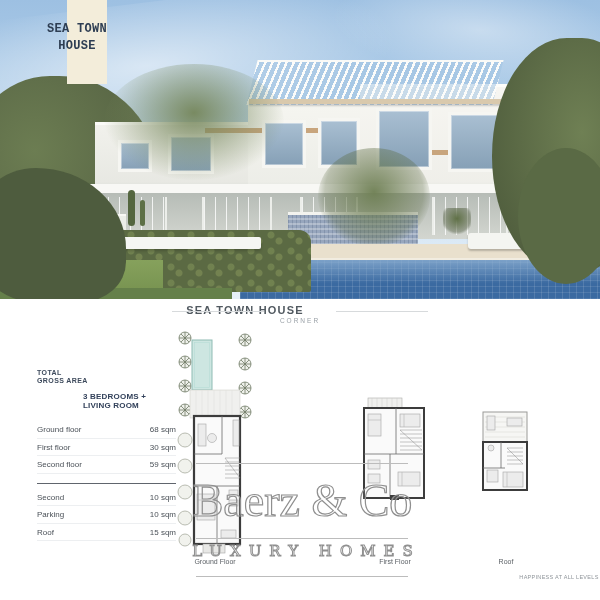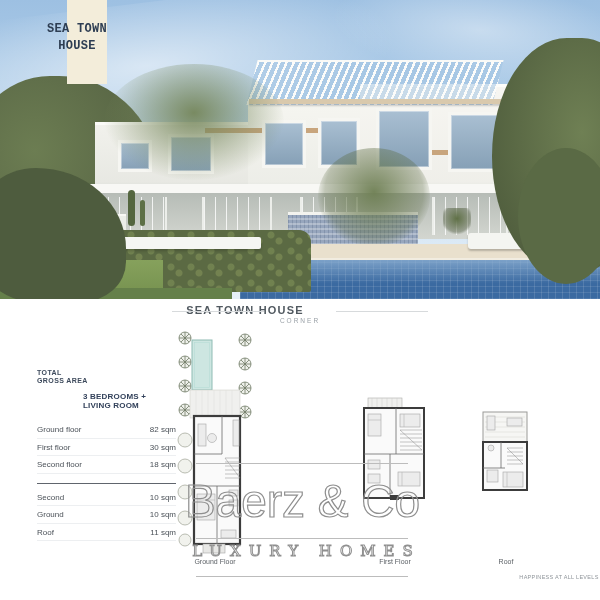--- a/index.html
+++ b/index.html
@@ -127,21 +127,21 @@
   .ps-roof   { left:477px; top:410px; }
   .plan-label { position:absolute; top:558px; font-size:7px; color:#5a5f64; text-align:center; }
   .pl-ground { left:178px; width:74px; }
   .pl-first  { left:360px; width:70px; }
   .pl-roof   { left:477px; width:58px; }
 
   
   .wm-line { position:absolute; left:196px; width:212px; height:1px; background:#bcbcbc; pointer-events:none; }
   .wl-1 { top:463px; } .wl-2 { top:538px; } .wl-3 { top:576px; }
   .wm-name { position:absolute; left:145px; top:466px; width:315px; text-align:center; pointer-events:none;
-          font-family:Liberation Sans, sans-serif; font-size:46px; line-height:70px;
+          font-family:Liberation Serif, serif; font-size:46px; line-height:70px;
           color:rgba(255,255,255,.10); -webkit-text-stroke:1.2px #8f8f8f; }
   .wm-tag  { position:absolute; left:145px; top:542px; width:315px; text-align:center; pointer-events:none;
           font-family:"DejaVu Serif", serif; font-size:15px; letter-spacing:8px; text-indent:8px;
           color:rgba(255,255,255,.12); -webkit-text-stroke:1px #8f8f8f; }
   .slogan { position:absolute; left:516px; top:574px; width:86px; text-align:center;
           font-size:5.5px; color:#8f959a; letter-spacing:.3px; }
 </style>
 </head>
 <body>
 
@@ -223,42 +223,42 @@
     <div class="total-row">
       <div class="total-label">
         <div>TOTAL</div>
         <div>GROSS AREA</div>
       </div>
     </div>
     <div class="config">3 BEDROOMS + LIVING ROOM</div>
     <div class="area-table">
       <div class="arow">
         <span>Ground floor</span>
-        <span>82 sqm</span>
+        <span>68 sqm</span>
       </div>
       <div class="arow">
         <span>First floor</span>
         <span>30 sqm</span>
       </div>
       <div class="arow">
         <span>Second floor</span>
-        <span>18 sqm</span>
+        <span>59 sqm</span>
       </div>
       <hr class="asep">
       <div class="arow">
         <span>Second</span>
         <span>10 sqm</span>
       </div>
       <div class="arow">
-        <span>Ground</span>
+        <span>Parking</span>
         <span>10 sqm</span>
       </div>
       <div class="arow">
         <span>Roof</span>
-        <span>11 sqm</span>
+        <span>15 sqm</span>
       </div>
     </div>
   </div>
 
   <svg class="plan-svg ps-ground" width="76" height="228" viewBox="0 0 76 228">
     <g stroke="#6e7a64" stroke-width="0.8" fill="none">
       <g transform="translate(8,10)">
           <circle r="6" fill="#eef0ea"></circle>
           <path d="M-6 0H6M0 -6V6M-4 -4L4 4M-4 4L4 -4"></path>
         </g>

